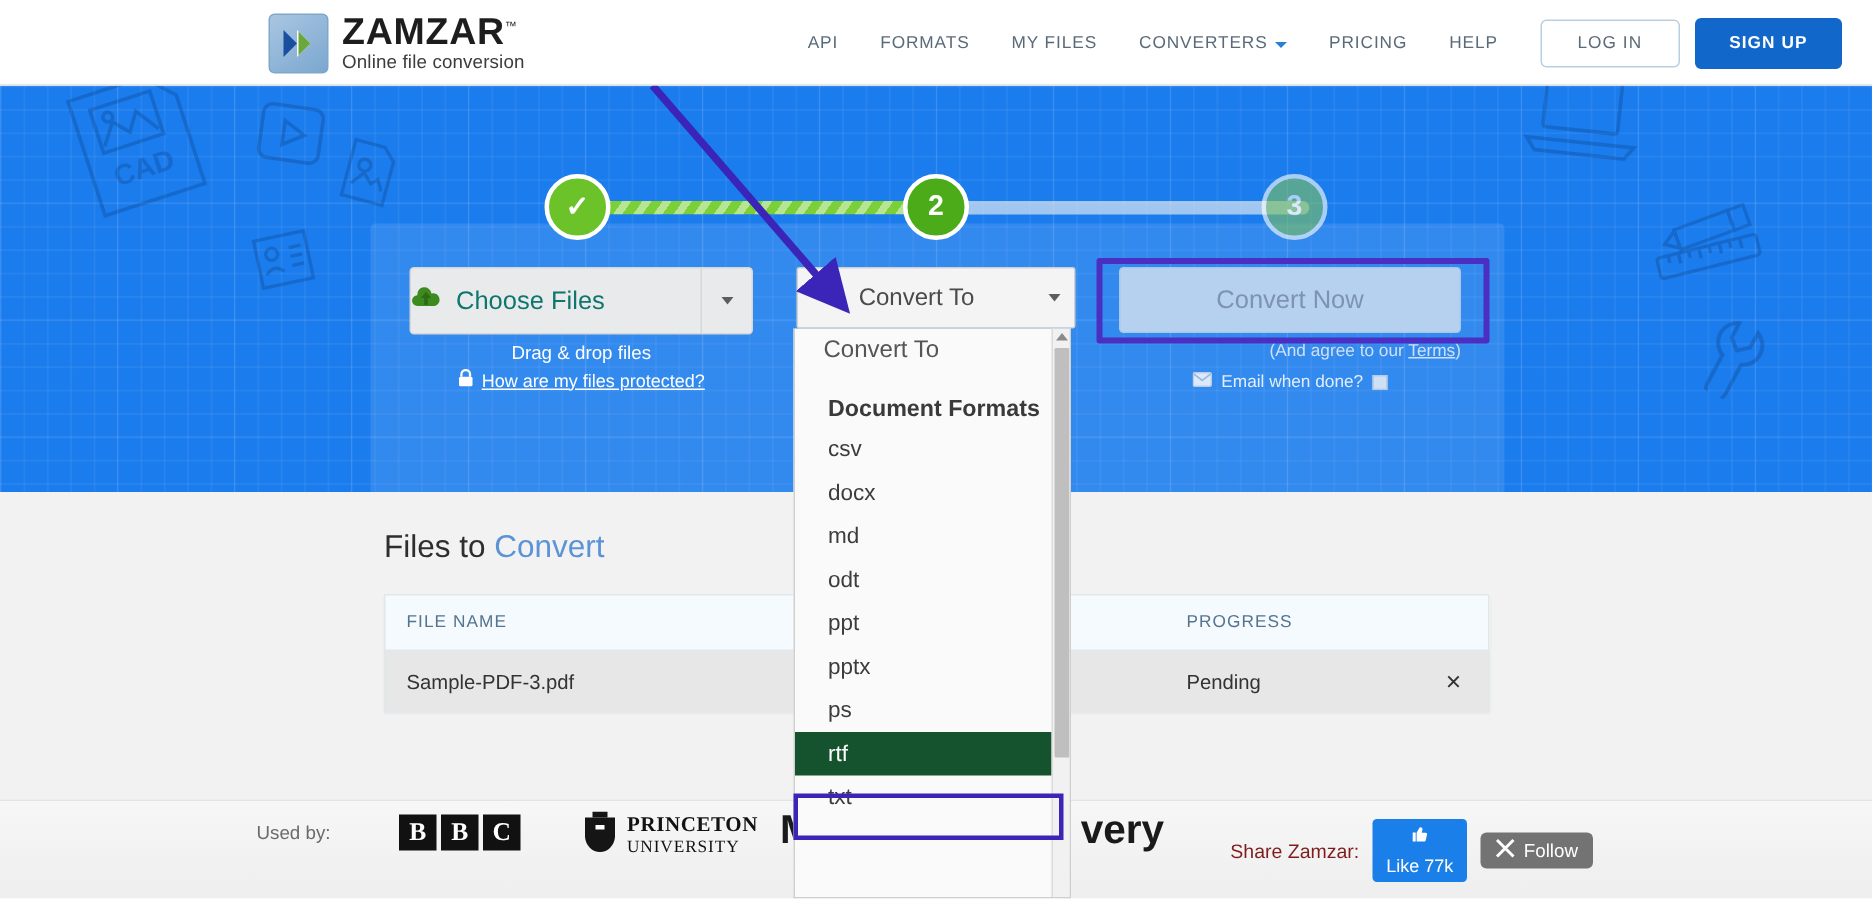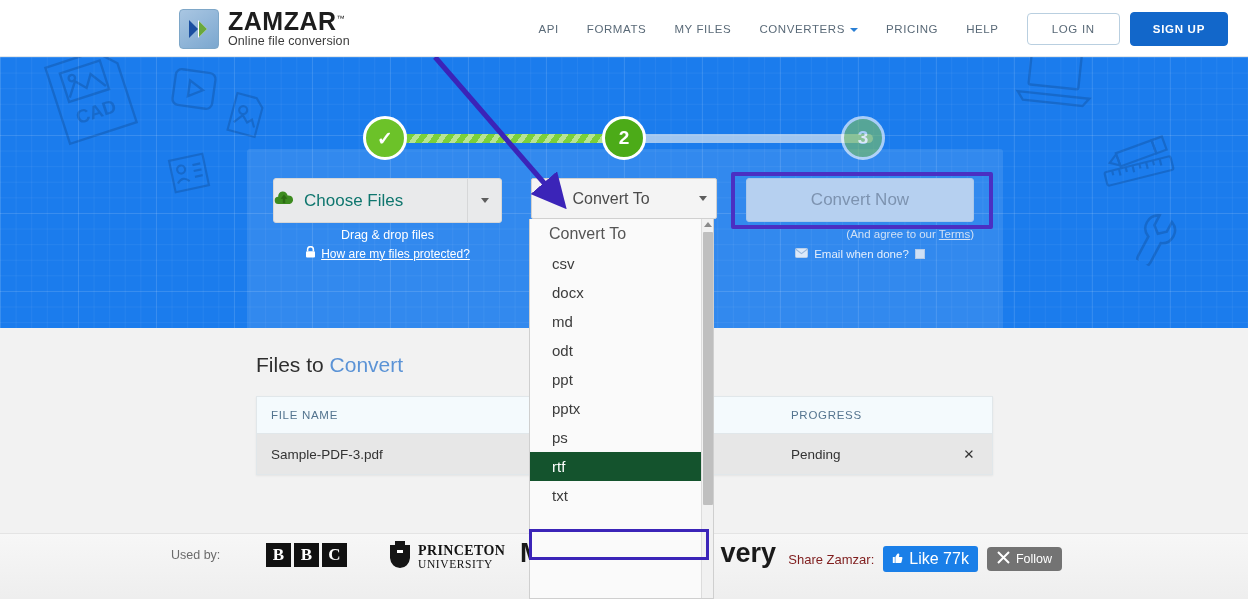--- a/index.html
+++ b/index.html
@@ -229,22 +229,22 @@
   .third-logo {
     position: absolute; left: 520px; top: 538px; font-size: 27px; font-weight: bold;
     color: #1a1a1a; font-family: "Liberation Sans", sans-serif; z-index: 4;
   }
   .share {
     position: absolute; right: 186px; top: 546px; display: flex; align-items: center;
     gap: 9px; z-index: 6;
   }
   .share-lbl { font-size: 13px; color: #7f1d1d; }
   .fb-like {
-    background: #1a7fe8; color: #fff; font-size: 16px; border-radius: 3px;
-    padding: 4px 9px; display: flex; align-items: center; gap: 5px; cursor: pointer;
+    background: #1a7fe8; color: #fff; font-size: 12px; border-radius: 3px;
+    padding: 4px 9px; display: flex; align-items: center; gap: 5px; cursor: pointer; flex-direction: column;
   }
   .x-follow {
     background: #737373; color: #fff; font-size: 12.5px; border-radius: 4px;
     padding: 4px 10px; display: flex; align-items: center; gap: 6px; cursor: pointer;
   }
 
   
   .dropdown {
     position: absolute; left: 529px; top: 219px; width: 185px; height: 380px;
     background: #fafafa; border: 1px solid #cfcfcf; border-top: none;
@@ -513,20 +513,21 @@
           <path d="M1 1 L12 12 M12 1 L1 12" stroke="#ffffff" stroke-width="2" fill="none"></path>
         </svg>
       </span>
       <span>Follow</span>
     </span>
   </div>
 
   <div class="dropdown">
     <div class="dd-scroll">
       <div class="dd-head">Convert To</div>
+      <div class="dd-group">Document Formats</div>
       <div class="dd-item">csv</div>
       <div class="dd-item">docx</div>
       <div class="dd-item">md</div>
       <div class="dd-item">odt</div>
       <div class="dd-item">ppt</div>
       <div class="dd-item">pptx</div>
       <div class="dd-item">ps</div>
       <div class="dd-item sel">rtf</div>
       <div class="dd-item">txt</div>
     </div>

